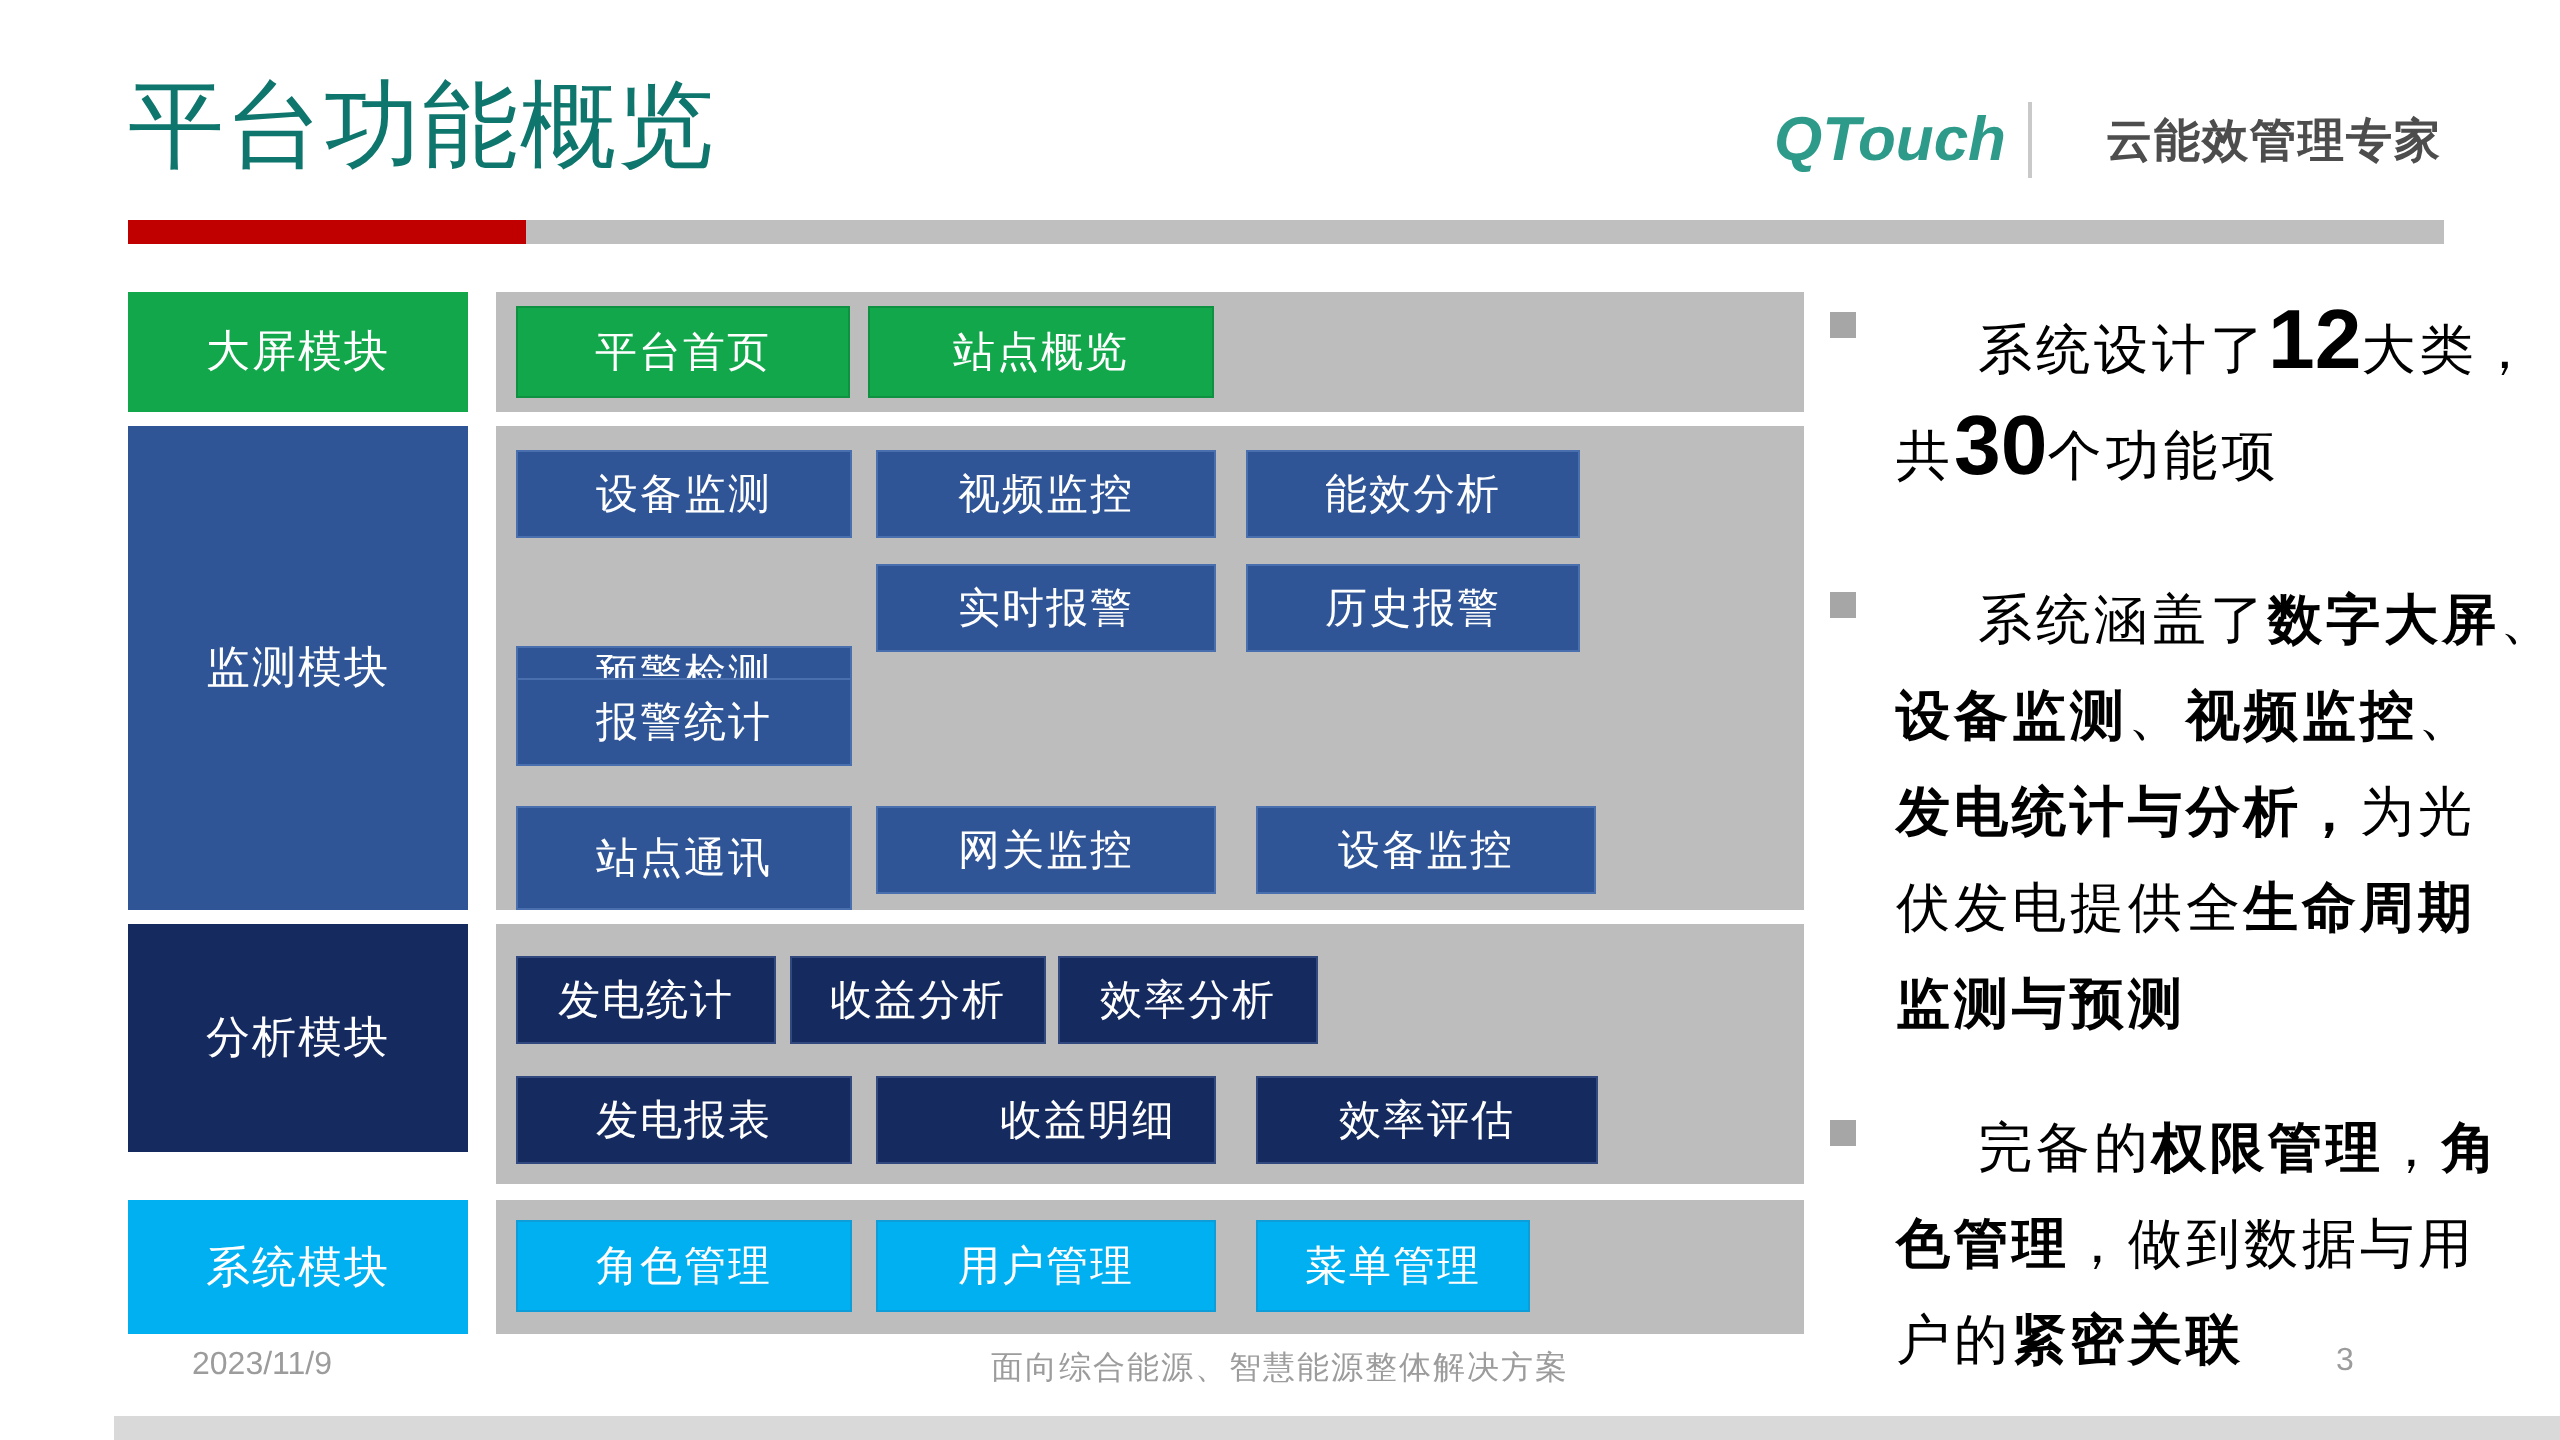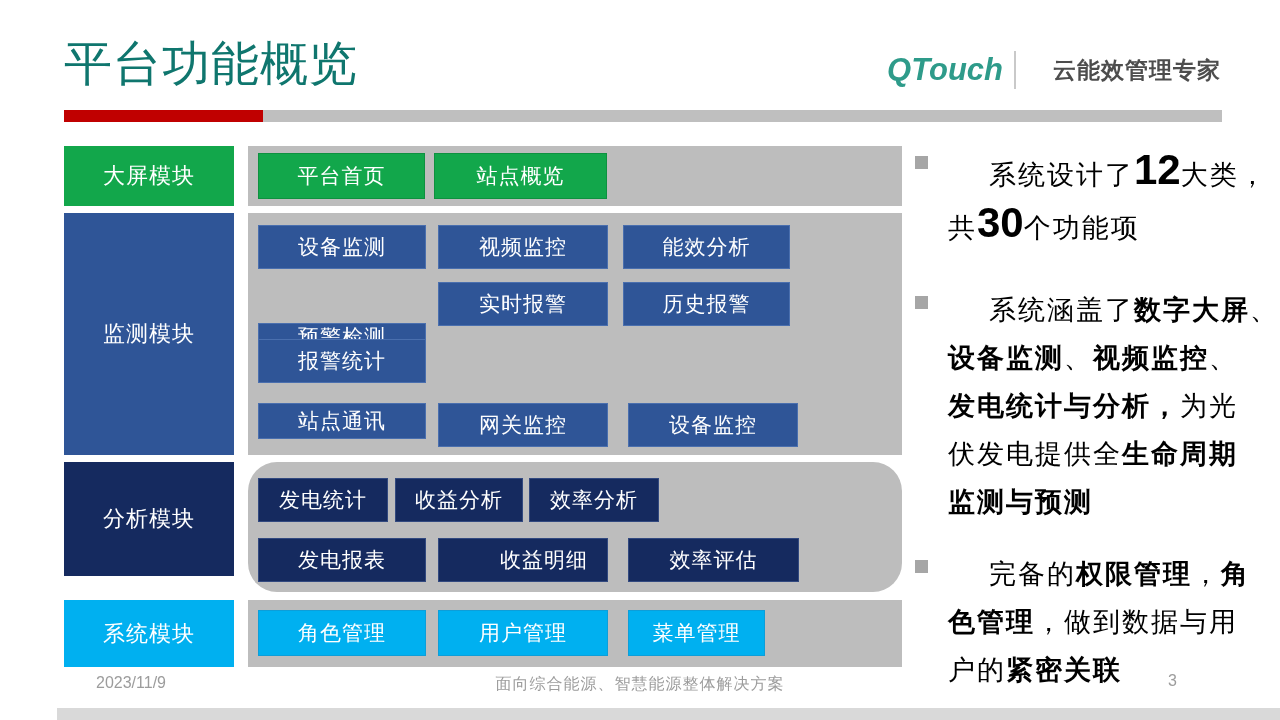--- a/index.html
+++ b/index.html
@@ -86,34 +86,34 @@
         </div>
         <div class="fn-btn" style="left: 190px; top: 69px; width: 170px; height: 44px; background: rgb(47, 85, 151); border: 1px solid rgb(74, 111, 174);">
           <span>实时报警</span>
         </div>
         <div class="fn-btn" style="left: 375px; top: 69px; width: 167px; height: 44px; background: rgb(47, 85, 151); border: 1px solid rgb(74, 111, 174);">
           <span>历史报警</span>
         </div>
         <div class="fn-btn" style="left: 10px; top: 126px; width: 168px; height: 44px; background: rgb(47, 85, 151); border: 1px solid rgb(74, 111, 174);">
           <span>报警统计</span>
         </div>
-        <div class="fn-btn" style="left: 10px; top: 190px; width: 168px; height: 36px; background: rgb(47, 85, 151); border: 1px solid rgb(74, 111, 174);">
+        <div class="fn-btn" style="left: 10px; top: 190px; width: 168px; height: 52px; background: rgb(47, 85, 151); border: 1px solid rgb(74, 111, 174);">
           <span>站点通讯</span>
         </div>
         <div class="fn-btn" style="left: 190px; top: 190px; width: 170px; height: 44px; background: rgb(47, 85, 151); border: 1px solid rgb(74, 111, 174);">
           <span>网关监控</span>
         </div>
         <div class="fn-btn" style="left: 380px; top: 190px; width: 170px; height: 44px; background: rgb(47, 85, 151); border: 1px solid rgb(74, 111, 174);">
           <span>设备监控</span>
         </div>
       </div>
       <div class="module-block" style="top: 462px; height: 114px; background: rgb(21, 42, 95);">
         <span>分析模块</span>
       </div>
-      <div class="panel" style="top: 462px; height: 130px; border-radius: 29px;">
+      <div class="panel" style="top: 462px; height: 130px;">
         <div class="fn-btn" style="left: 10px; top: 16px; width: 130px; height: 44px; background: rgb(21, 42, 95); border: 1px solid rgb(50, 73, 127);">
           <span>发电统计</span>
         </div>
         <div class="fn-btn" style="left: 147px; top: 16px; width: 128px; height: 44px; background: rgb(21, 42, 95); border: 1px solid rgb(50, 73, 127);">
           <span>收益分析</span>
         </div>
         <div class="fn-btn" style="left: 281px; top: 16px; width: 130px; height: 44px; background: rgb(21, 42, 95); border: 1px solid rgb(50, 73, 127);">
           <span>效率分析</span>
         </div>
         <div class="fn-btn" style="left: 10px; top: 76px; width: 168px; height: 44px; background: rgb(21, 42, 95); border: 1px solid rgb(50, 73, 127);">

